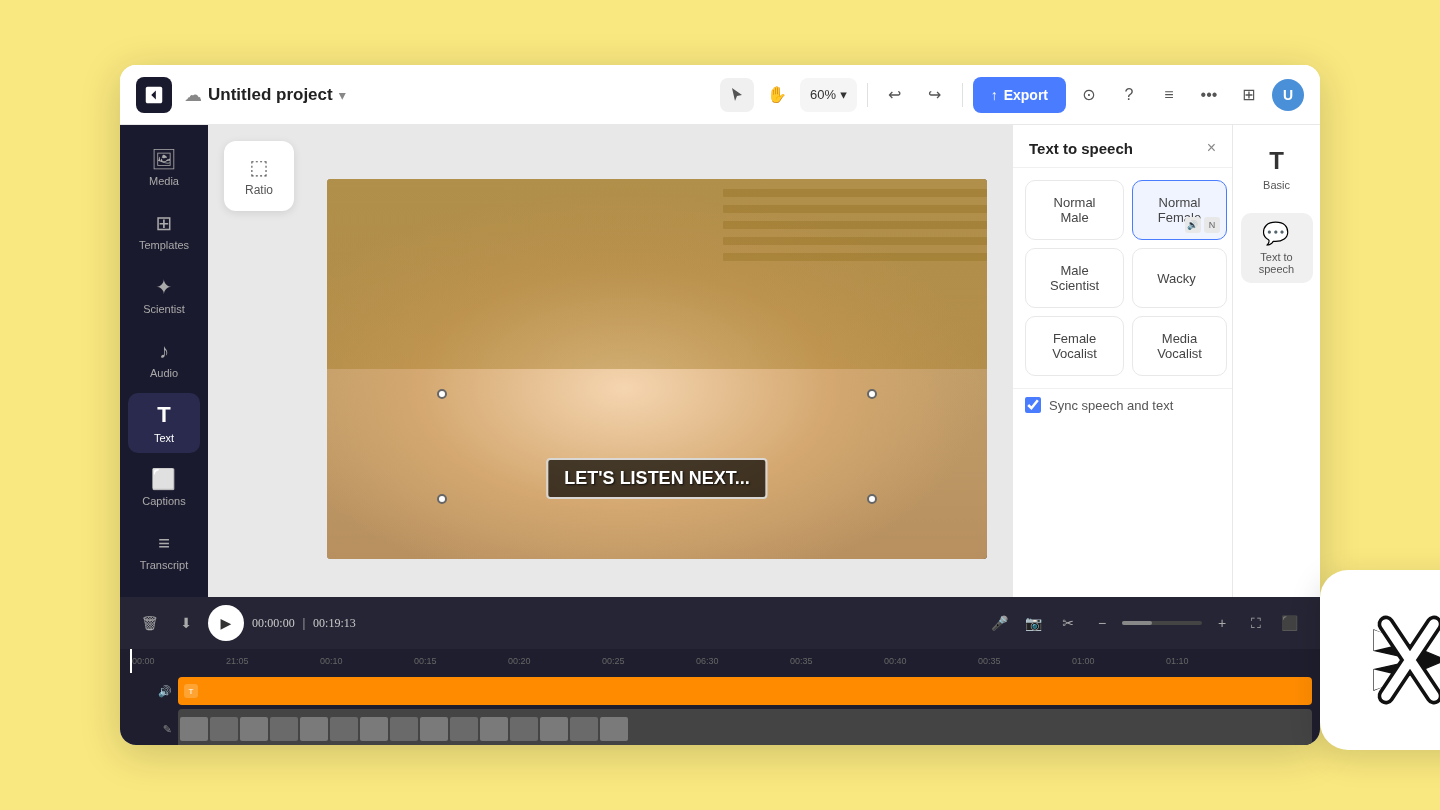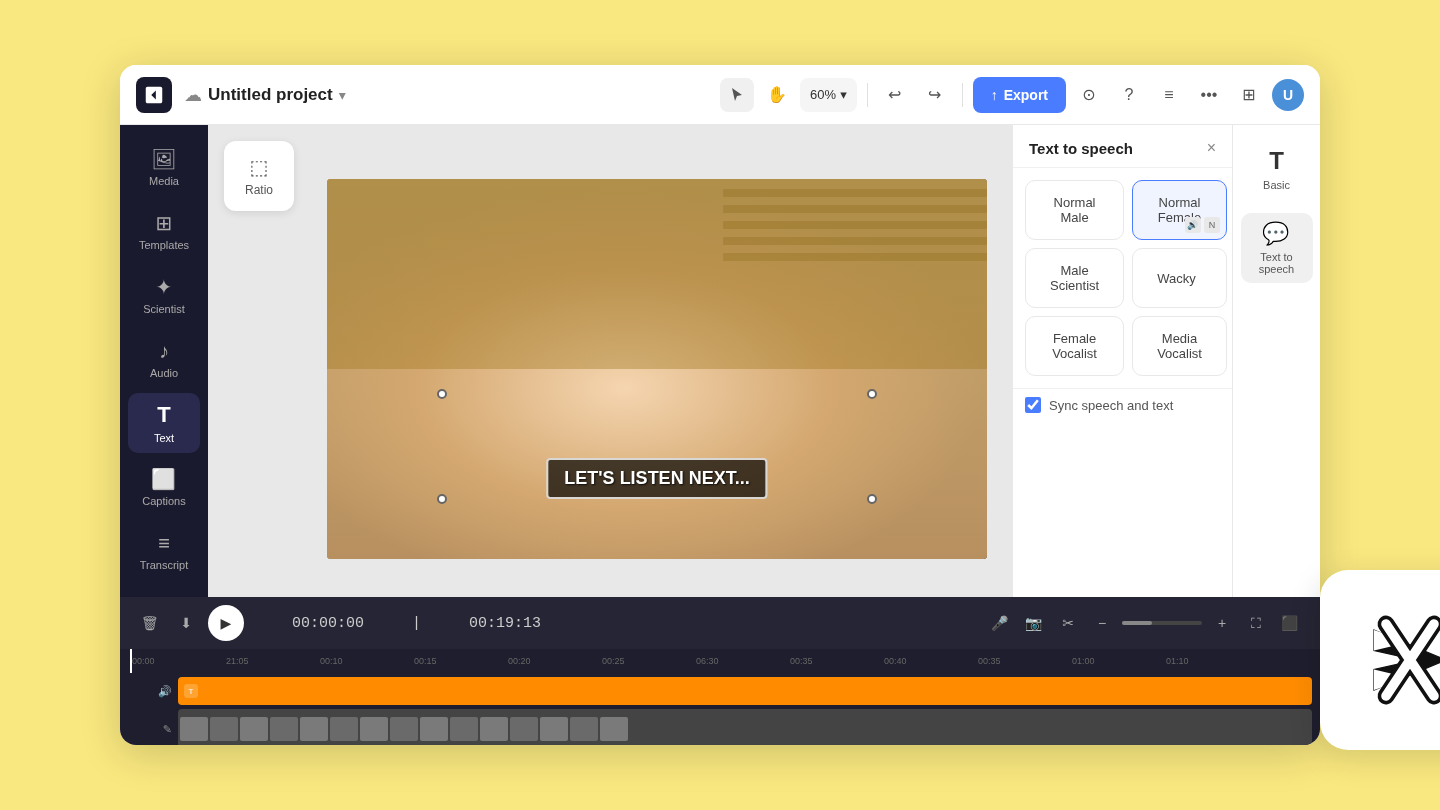--- a/index.html
+++ b/index.html
@@ -263,21 +263,21 @@
       color: #aaa; font-size: 14px;
       display: flex; align-items: center; justify-content: center;
     }
     .tl-play-btn {
       width: 36px; height: 36px; border-radius: 50%;
       background: #fff; border: none; cursor: pointer;
       display: flex; align-items: center; justify-content: center;
       font-size: 14px; color: #333;
     }
     .tl-time {
-      font-size: 15px; color: #ccc; font-family: Liberation Mono, monospace; margin-left: 40px;
+      font-size: 12px; color: #ccc; font-family: Liberation Serif, serif;
     }
     .tl-right { display: flex; align-items: center; gap: 6px; }
     .tl-right-btn {
       width: 28px; height: 28px; border-radius: 6px;
       background: transparent; border: none; cursor: pointer;
       color: #aaa; font-size: 14px;
       display: flex; align-items: center; justify-content: center;
     }
     .timeline-ruler {
       height: 24px; background: #1e1e2e;

